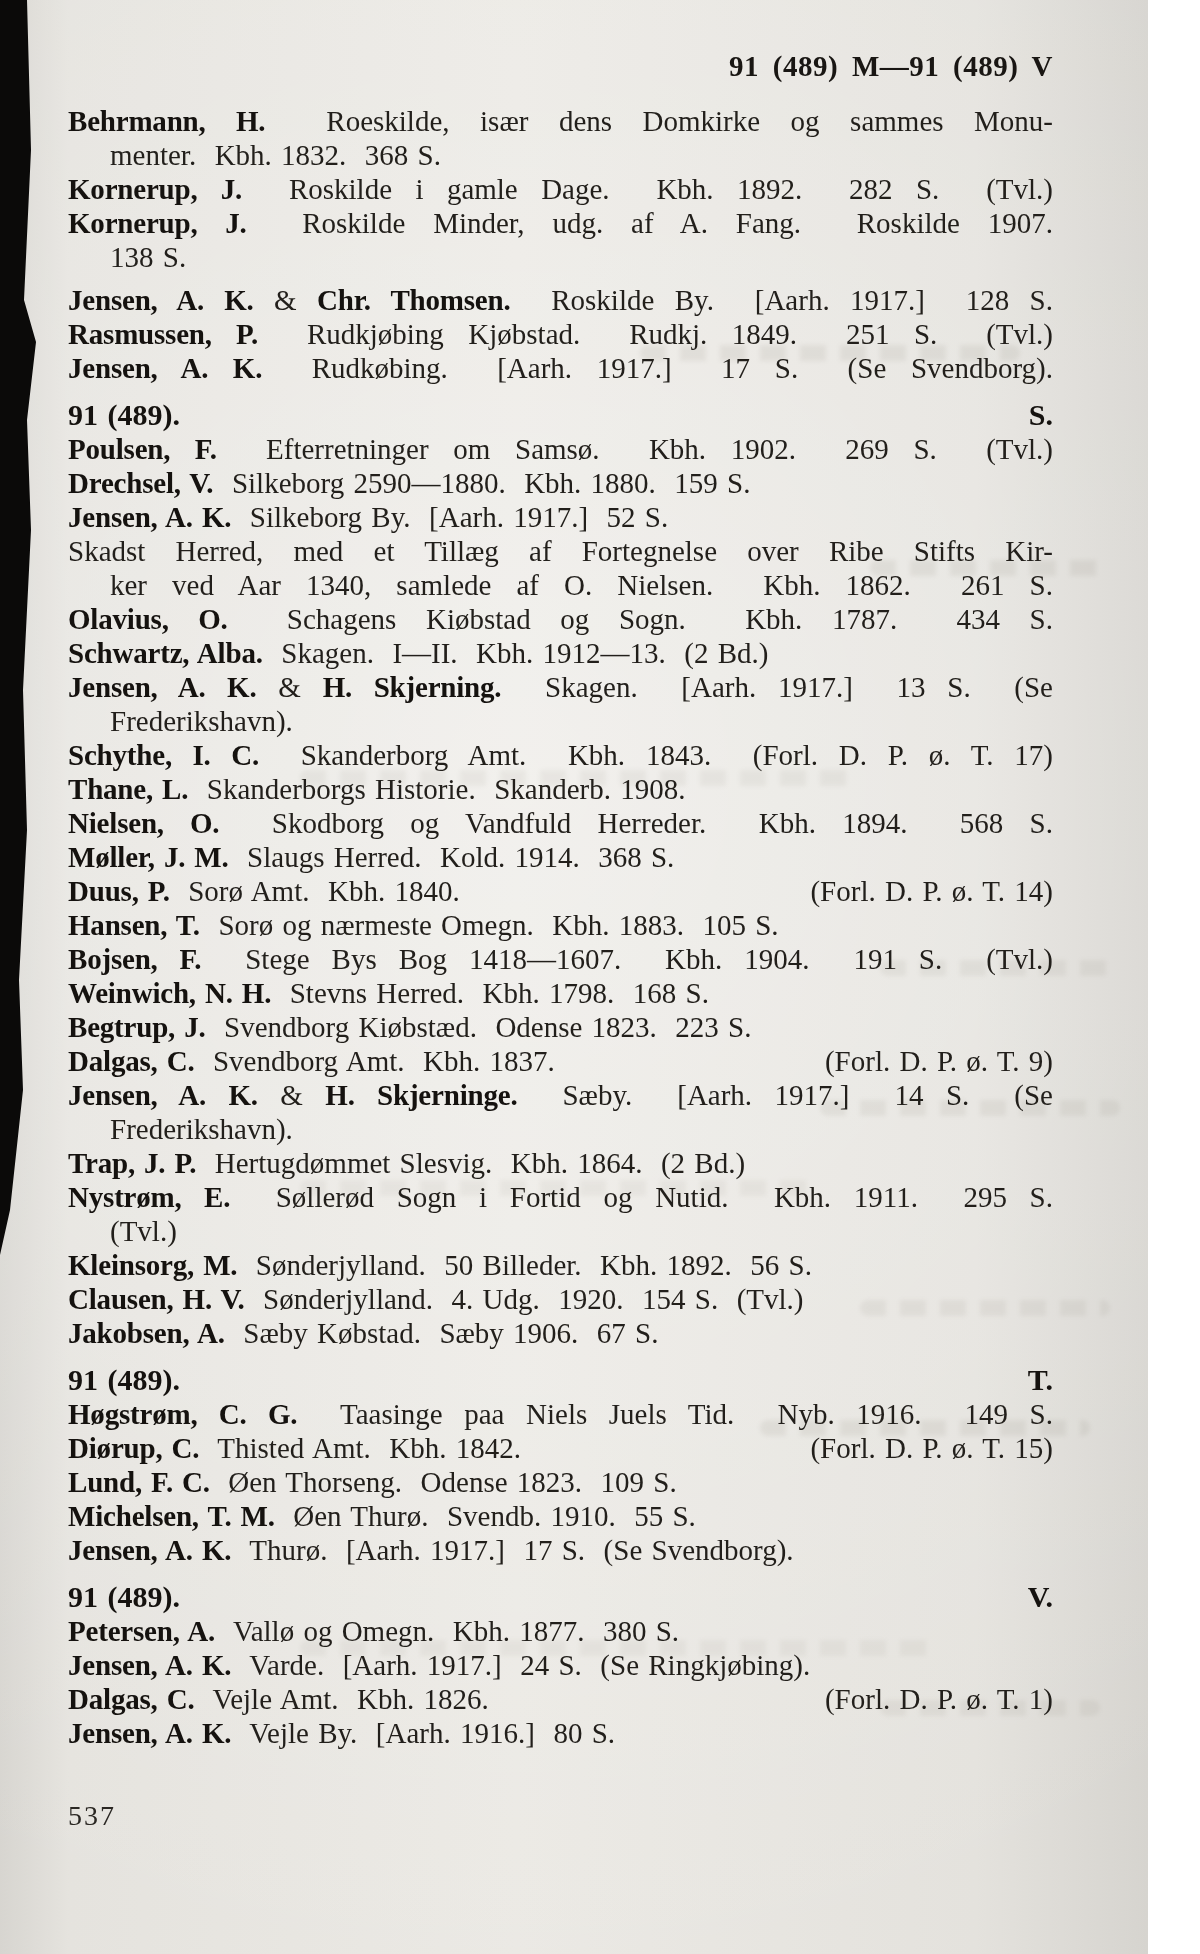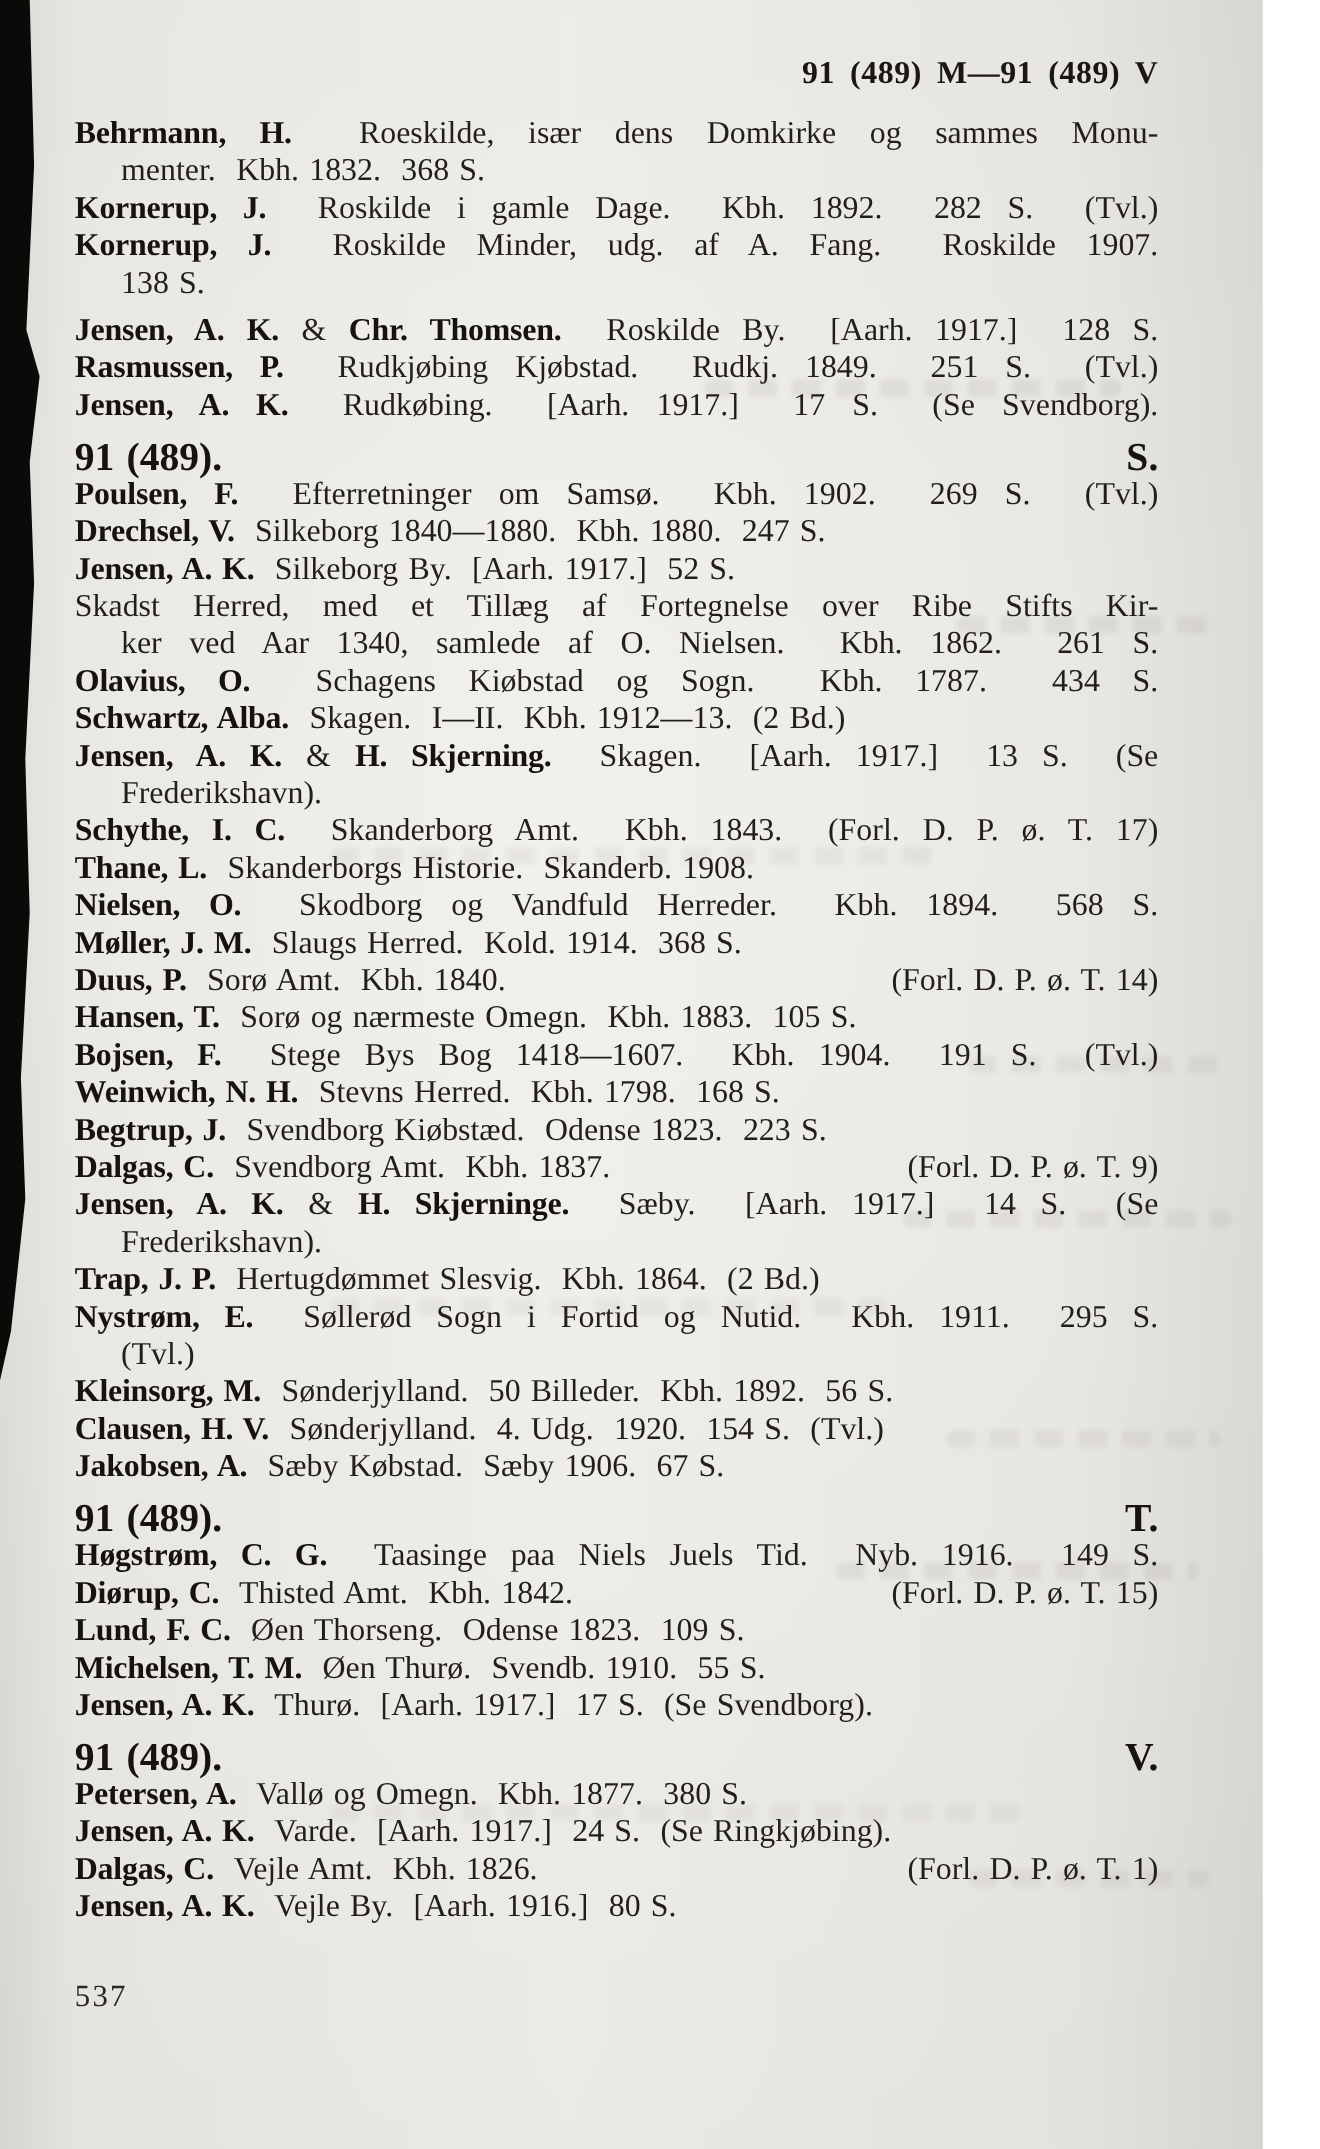--- a/index.html
+++ b/index.html
@@ -39,21 +39,21 @@
   }
   .line b{font-weight:bold;color:#15120f;letter-spacing:-0.2px;}
   .stretch{text-align-last:justify;}
   .cont{padding-left:42px;}
   .gap{margin-top:9px;}
   .split{display:flex;justify-content:space-between;text-align:left;}
   .split .t{white-space:pre-wrap;}
   .split .r{white-space:pre;font-family:Liberation Serif, serif;}
   .section{
     display:flex;justify-content:space-between;
-    font-weight:bold;font-size:36px;margin-top:13px;color:#15120f;
+    font-weight:bold;font-size:30px;margin-top:13px;color:#15120f;
     text-align:left;
   }
   .page-number{
     position:absolute;top:1800px;left:68px;width:985px;
     text-align:left;font-size:28px;letter-spacing:2px;color:#2a2723;
   }
 </style>
 </head>
 <body>
 
@@ -80,21 +80,21 @@
       <div class="line stretch"><span class="t"><b>Behrmann, H.</b><span>  Roeskilde, især dens Domkirke og sammes Monu-</span></span></div>
       <div class="line cont"><span class="t"><span>menter.  Kbh. 1832.  368 S.</span></span></div>
       <div class="line stretch"><span class="t"><b>Kornerup, J.</b><span>  Roskilde i gamle Dage.  Kbh. 1892.  282 S.  (Tvl.)</span></span></div>
       <div class="line stretch"><span class="t"><b>Kornerup, J.</b><span>  Roskilde Minder, udg. af A. Fang.  Roskilde 1907.</span></span></div>
       <div class="line cont"><span class="t"><span>138 S.</span></span></div>
       <div class="line stretch gap"><span class="t"><b>Jensen, A. K.</b><span> &amp; </span><b>Chr. Thomsen.</b><span>  Roskilde By.  [Aarh. 1917.]  128 S.</span></span></div>
       <div class="line stretch"><span class="t"><b>Rasmussen, P.</b><span>  Rudkjøbing Kjøbstad.  Rudkj. 1849.  251 S.  (Tvl.)</span></span></div>
       <div class="line stretch"><span class="t"><b>Jensen, A. K.</b><span>  Rudkøbing.  [Aarh. 1917.]  17 S.  (Se Svendborg).</span></span></div>
       <div class="line section"><span>91 (489).</span><span>S.</span></div>
       <div class="line stretch"><span class="t"><b>Poulsen, F.</b><span>  Efterretninger om Samsø.  Kbh. 1902.  269 S.  (Tvl.)</span></span></div>
-      <div class="line"><span class="t"><b>Drechsel, V.</b><span>  Silkeborg 1840—1880.  Kbh. 1880.  247 S.</span></span></div>
+      <div class="line"><span class="t"><b>Drechsel, V.</b><span>  Silkeborg 2590—1880.  Kbh. 1880.  159 S.</span></span></div>
       <div class="line"><span class="t"><b>Jensen, A. K.</b><span>  Silkeborg By.  [Aarh. 1917.]  52 S.</span></span></div>
       <div class="line stretch"><span class="t"><span>Skadst Herred, med et Tillæg af Fortegnelse over Ribe Stifts Kir-</span></span></div>
       <div class="line cont stretch"><span class="t"><span>ker ved Aar 1340, samlede af O. Nielsen.  Kbh. 1862.  261 S.</span></span></div>
       <div class="line stretch"><span class="t"><b>Olavius, O.</b><span>  Schagens Kiøbstad og Sogn.  Kbh. 1787.  434 S.</span></span></div>
       <div class="line"><span class="t"><b>Schwartz, Alba.</b><span>  Skagen.  I—II.  Kbh. 1912—13.  (2 Bd.)</span></span></div>
       <div class="line stretch"><span class="t"><b>Jensen, A. K.</b><span> &amp; </span><b>H. Skjerning.</b><span>  Skagen.  [Aarh. 1917.]  13 S.  (Se</span></span></div>
       <div class="line cont"><span class="t"><span>Frederikshavn).</span></span></div>
       <div class="line stretch"><span class="t"><b>Schythe, I. C.</b><span>  Skanderborg Amt.  Kbh. 1843.  (Forl. D. P. ø. T. 17)</span></span></div>
       <div class="line"><span class="t"><b>Thane, L.</b><span>  Skanderborgs Historie.  Skanderb. 1908.</span></span></div>
       <div class="line stretch"><span class="t"><b>Nielsen, O.</b><span>  Skodborg og Vandfuld Herreder.  Kbh. 1894.  568 S.</span></span></div>

